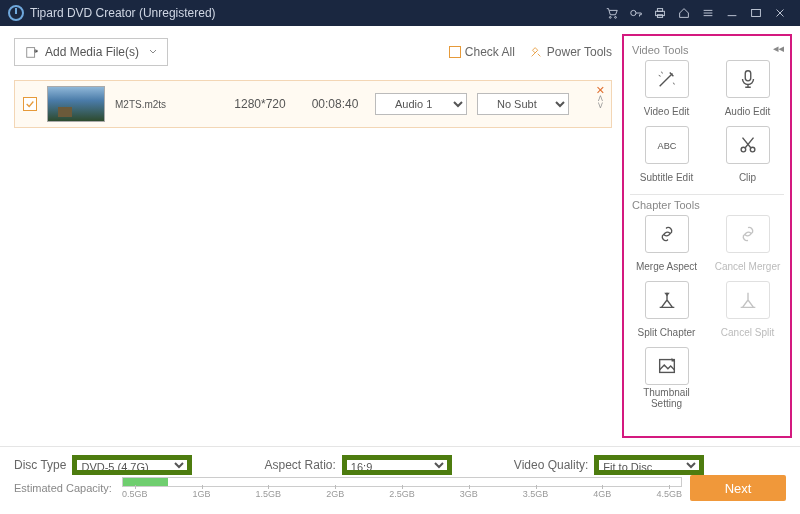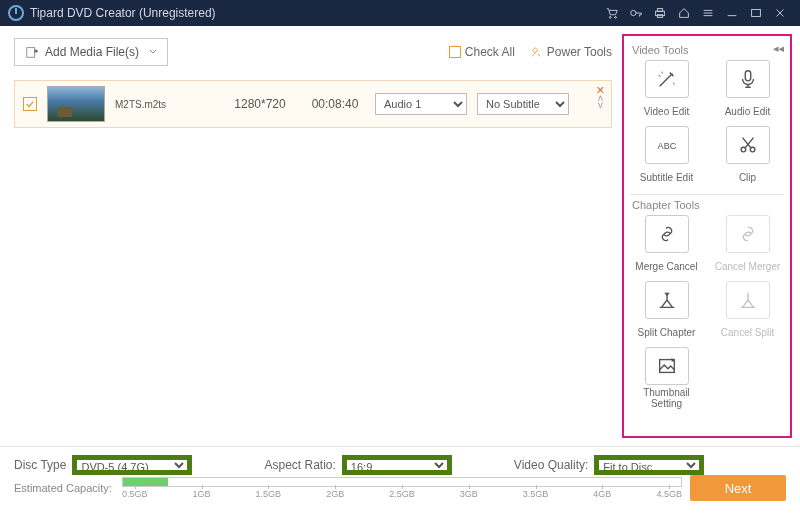--- a/index.html
+++ b/index.html
@@ -18,21 +18,21 @@
 .chkbox { width: 12px; height: 12px; border: 1px solid #e69a3a; background: #fff; display: inline-block; }
 .power-tools { display: inline-flex; align-items: center; gap: 4px; font-size: 12px; color: #666; }
 .file-row { border: 1px solid #f3d6b5; background: #fffaf2; height: 48px; display: flex; align-items: center; padding: 0 8px; gap: 10px; position: relative; }
 .file-row .chk { width: 14px; height: 14px; border: 1px solid #e69a3a; display: inline-flex; align-items: center; justify-content: center; background: #fff; }
 .file-row .chk svg { width: 10px; height: 10px; }
 .thumb { width: 58px; height: 36px; background: linear-gradient(180deg,#8fb7d8 0%,#4a7ba8 40%,#2d4a2d 100%); border: 1px solid #aaa; position: relative; }
 .thumb::after { content:""; position:absolute; left:10px; bottom:4px; width:14px; height:10px; background:#6b5a3a; }
 .fname { width: 100px; font-size: 10px; }
 .res { width: 70px; font-size: 12px; text-align: center; }
 .dur { width: 60px; font-size: 12px; text-align: center; }
-select.combo { height: 22px; border: 1px solid #bbb; background: #fff; font-size: 11px; padding: 0 4px; color: #555; }
+select.combo { height: 22px; border: 1px solid #bbb; background: #fff; font-size: 11px; padding: 0 15px; color: #555; }
 .audio-sel { width: 92px; }
 .sub-sel { width: 92px; }
 .row-controls { position: absolute; right: 6px; top: 4px; display: flex; flex-direction: column; align-items: center; gap: 0; }
 .row-controls .rm { color: #e07030; font-size: 11px; cursor: pointer; line-height: 10px; }
 .row-controls .sort { color: #999; font-size: 10px; line-height: 7px; cursor: pointer; }
 
 .right { width: 170px; border: 2px solid #d4197f; margin: 8px 8px 8px 0; padding: 6px 6px 4px 6px; position: relative; }
 .right .sec-title { font-size: 11px; color: #888; margin: 2px 0 4px 2px; }
 .right .collapse { position: absolute; top: 6px; right: 6px; font-size: 11px; color: #888; cursor: pointer; }
 .tool-grid { display: grid; grid-template-columns: 1fr 1fr; gap: 4px 8px; margin-bottom: 6px; }
@@ -212,21 +212,21 @@
     </div>
     <hr class="sep">
     <div class="sec-title">Chapter Tools</div>
     <div class="tool-grid">
       <div class="tool">
         <div class="tbox">
             <svg viewBox="0 0 24 24">
               <path d="M9 13a4 4 0 005 0l3-3a4 4 0 00-5-5l-1 1M15 11a4 4 0 00-5 0l-3 3a4 4 0 005 5l1-1" stroke="#555" fill="none" stroke-width="1.5"></path>
             </svg>
           </div>
-        <span class="label">Merge Cancel</span>
+        <span class="label">Merge Aspect</span>
       </div>
       <div class="tool disabled">
         <div class="tbox">
             <svg viewBox="0 0 24 24">
               <path d="M9 13a4 4 0 005 0l3-3a4 4 0 00-5-5M15 11a4 4 0 00-5 0l-3 3a4 4 0 005 5" stroke="#555" fill="none" stroke-width="1.5"></path>
             </svg>
           </div>
         <span class="label">Cancel Merger</span>
       </div>
       <div class="tool">

